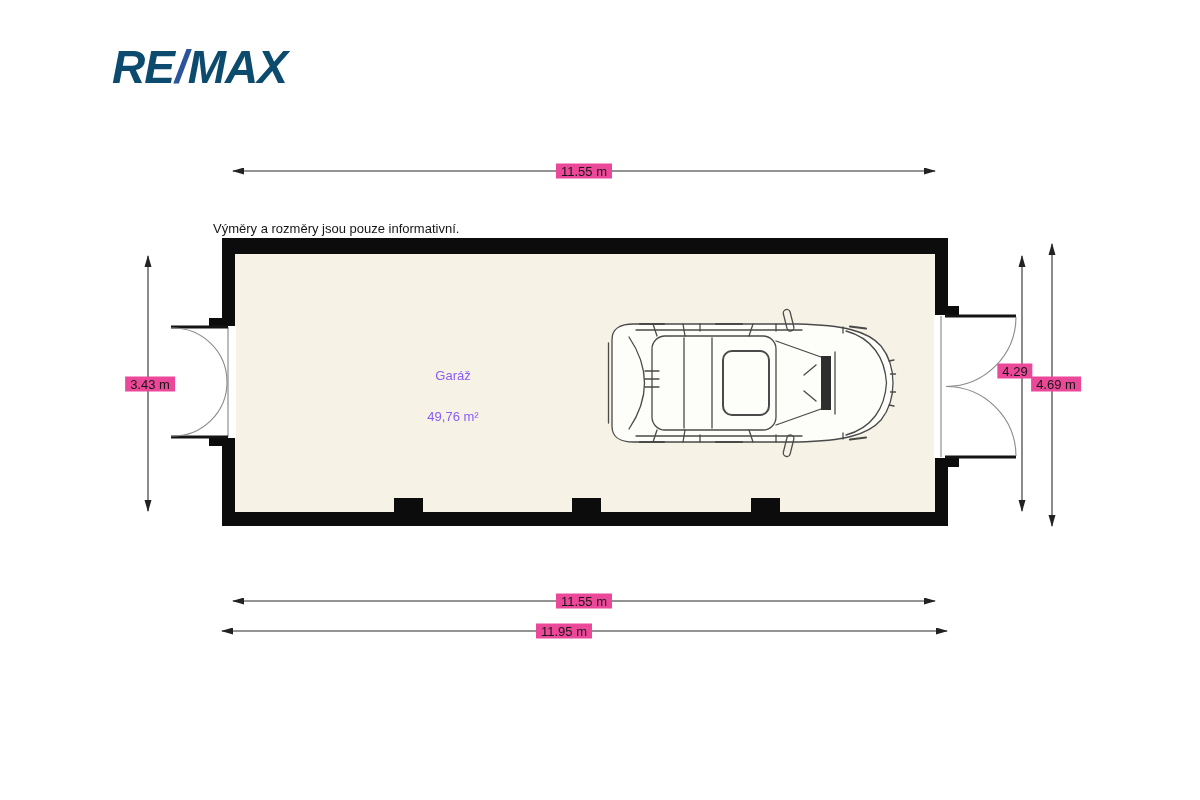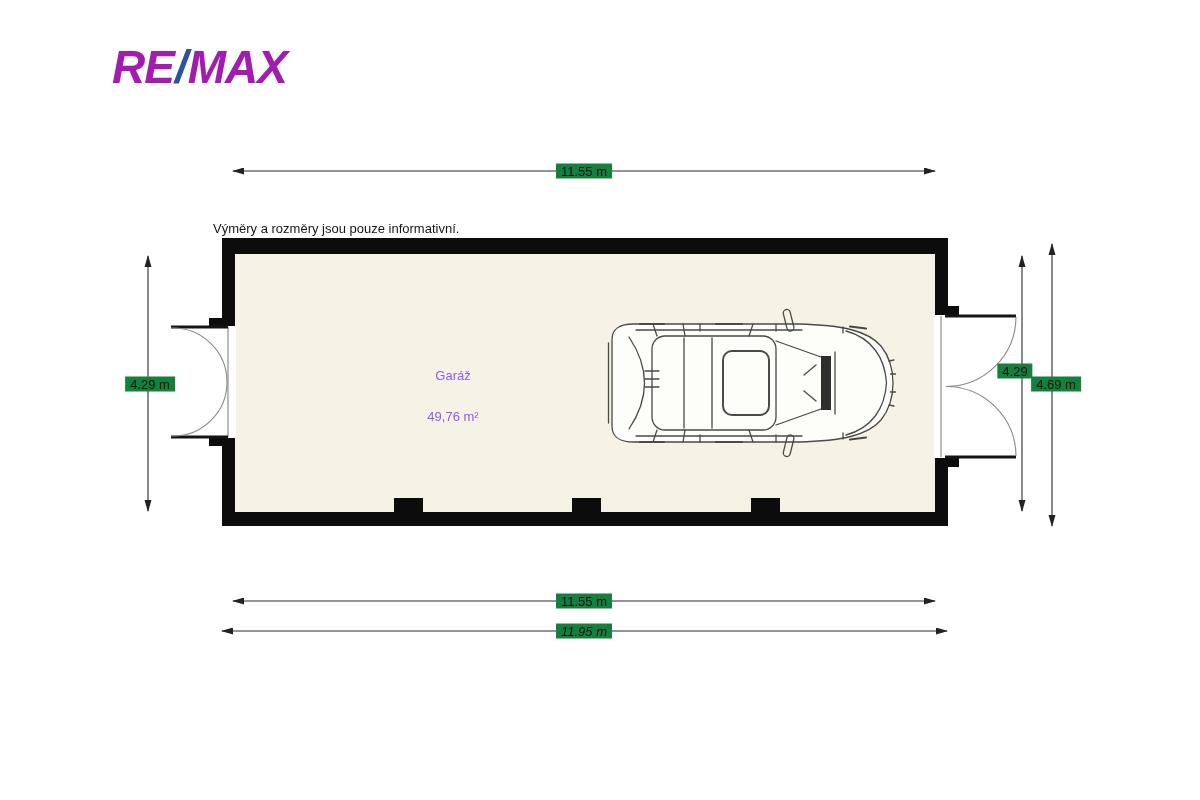--- a/index.html
+++ b/index.html
@@ -7,26 +7,26 @@
     width:1200px;height:800px;position:relative;background:#ffffff;
     font-family:"Liberation Sans", sans-serif;overflow:hidden;
   }
   .plan-svg{position:absolute;left:0;top:0;}
   
   .logo{
     position:absolute;left:112px;top:44px;
     font-style:italic;font-weight:800;font-size:46px;line-height:46px;
     letter-spacing:-1px;white-space:nowrap;
   }
-  .logo-re,.logo-max{color:#a21caf;}
+  .logo-re,.logo-max{color:#0c4a6e;}
   .logo-slash{color:#2b549c;padding:0 1px;}
   
   .dim-label{
     position:absolute;transform:translate(-50%,-50%);
-    background:#15803d;padding:0 5px;
+    background:#ec4899;padding:0 5px;
     font-size:13px;color:#161616;white-space:nowrap;line-height:15px;
   }
   .disclaimer{
     position:absolute;left:213px;top:193px;
     font-size:13px;color:#161616;white-space:nowrap;margin-top:28px;
   }
   .room-label{
     position:absolute;transform:translate(-50%,-50%);
     font-size:13px;color:#8b5cf6;white-space:nowrap;
   }
@@ -141,20 +141,20 @@
   </g>
 </svg>
 
 <div class="logo">
   <span class="logo-re">RE</span><span class="logo-slash">/</span><span class="logo-max">MAX</span>
 </div>
 
 <div class="disclaimer">Výměry a rozměry jsou pouze informativní.</div>
 
 <div class="dim-label" style="left:584px;top:171px;">11.55 m</div>
-<div class="dim-label" style="left:150px;top:384px;">4.29 m</div>
+<div class="dim-label" style="left:150px;top:384px;">3.43 m</div>
 <div class="dim-label" style="left:1015px;top:371px;">4.29</div>
 <div class="dim-label" style="left:1056px;top:384px;text-align:right;">4.69 m</div>
 <div class="dim-label" style="left:584px;top:601px;">11.55 m</div>
-<div class="dim-label" style="left:584px;top:631px;font-style:italic;">11.95 m</div>
+<div class="dim-label" style="left:564px;top:631px;">11.95 m</div>
 
 <div class="room-label" style="left:453px;top:375px;">Garáž</div>
 <div class="room-label" style="left:453px;top:396px;margin-top:20px;">49,76 m²</div>
 
 </body></html>

